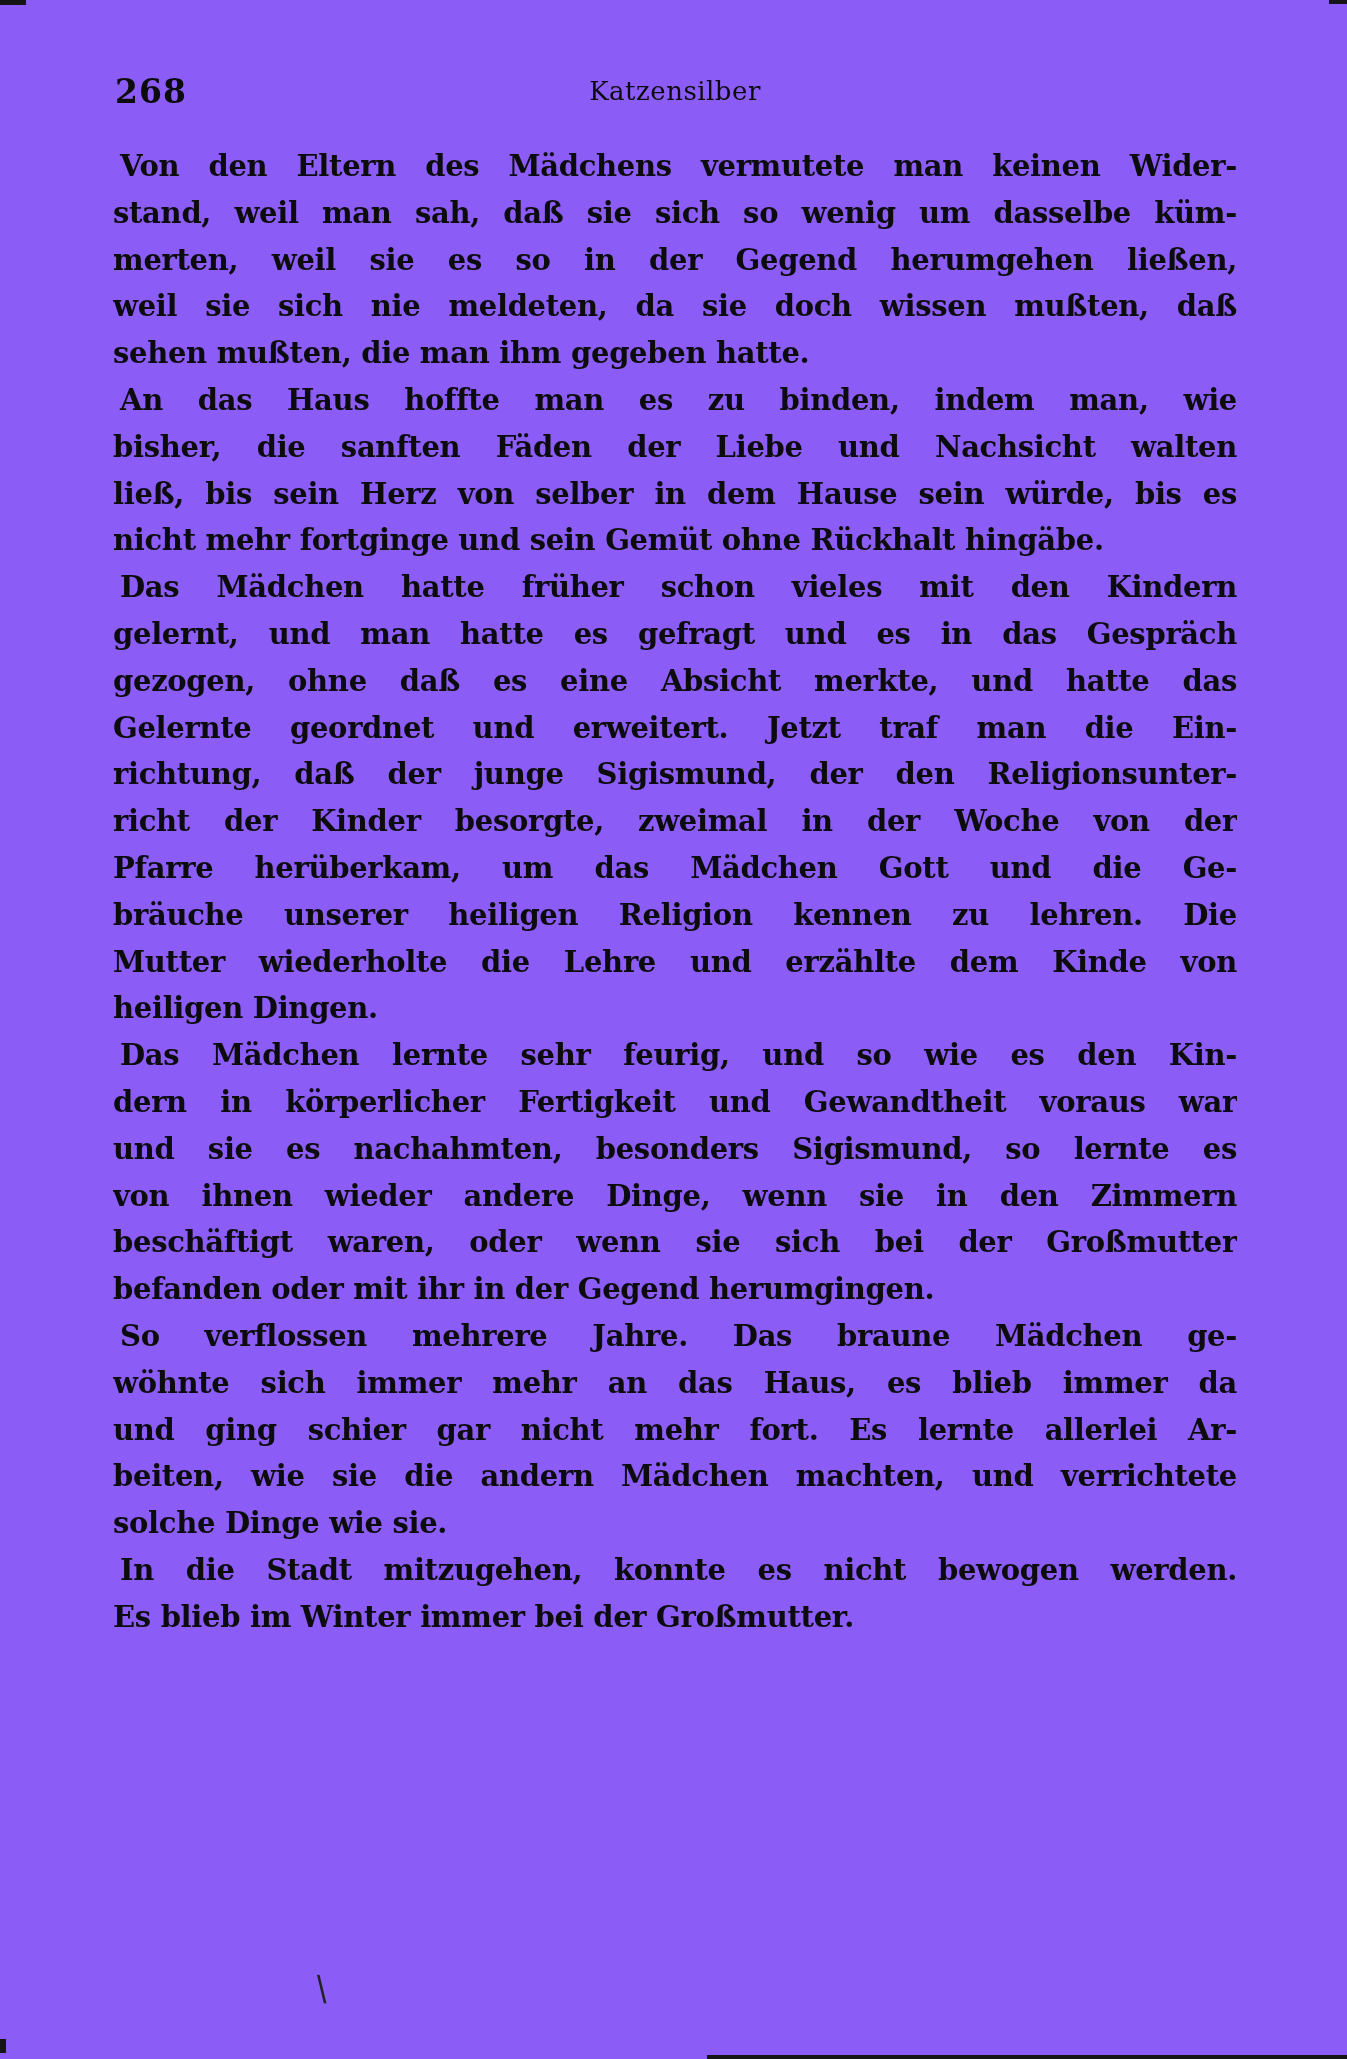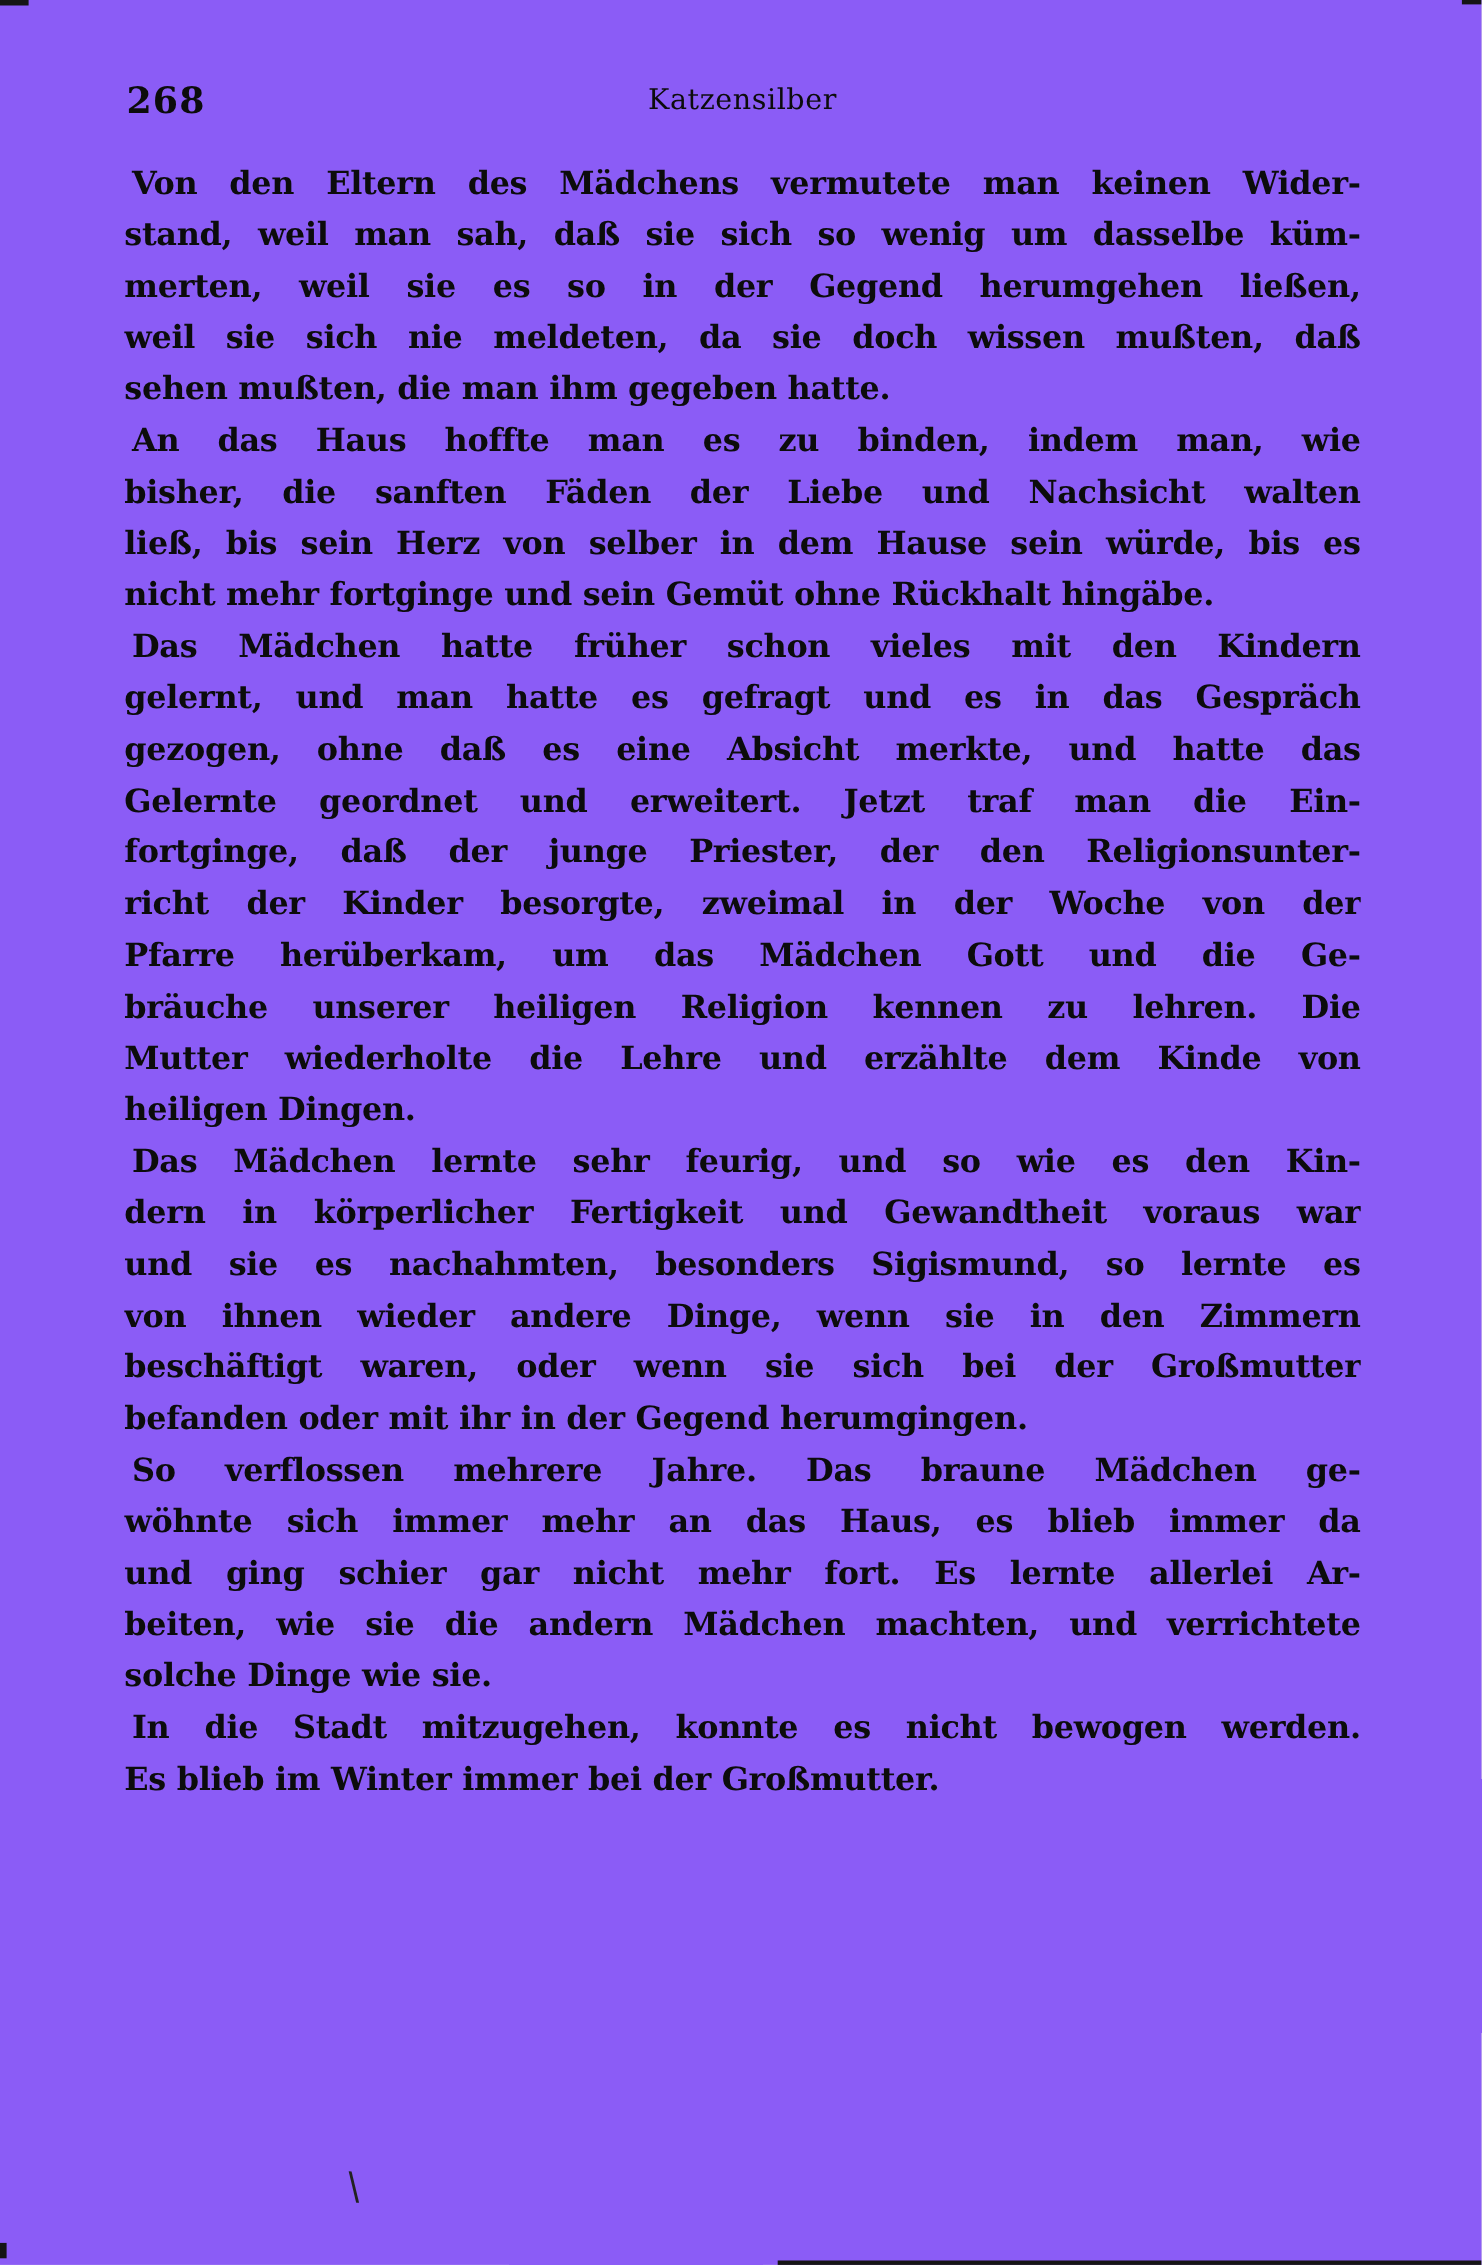--- a/index.html
+++ b/index.html
@@ -113,21 +113,21 @@
         <div class="line first">An das Haus hoffte man es zu binden, indem man, wie</div>
         <div class="line">bisher, die sanften Fäden der Liebe und Nachsicht walten</div>
         <div class="line">ließ, bis sein Herz von selber in dem Hause sein würde, bis es</div>
         <div class="line last">nicht mehr fortginge und sein Gemüt ohne Rückhalt hingäbe.</div>
       </div>
       <div class="paragraph">
         <div class="line first">Das Mädchen hatte früher schon vieles mit den Kindern</div>
         <div class="line">gelernt, und man hatte es gefragt und es in das Gespräch</div>
         <div class="line">gezogen, ohne daß es eine Absicht merkte, und hatte das</div>
         <div class="line">Gelernte geordnet und erweitert. Jetzt traf man die Ein-</div>
-        <div class="line">fortginge, daß der junge Priester, der den Religionsunter-</div>
+        <div class="line">richtung, daß der junge Sigismund, der den Religionsunter-</div>
         <div class="line">richt der Kinder besorgte, zweimal in der Woche von der</div>
         <div class="line">Pfarre herüberkam, um das Mädchen Gott und die Ge-</div>
         <div class="line">bräuche unserer heiligen Religion kennen zu lehren. Die</div>
         <div class="line">Mutter wiederholte die Lehre und erzählte dem Kinde von</div>
         <div class="line last">heiligen Dingen.</div>
       </div>
       <div class="paragraph">
         <div class="line first">Das Mädchen lernte sehr feurig, und so wie es den Kin-</div>
         <div class="line">dern in körperlicher Fertigkeit und Gewandtheit voraus war</div>
         <div class="line">und sie es nachahmten, besonders Sigismund, so lernte es</div>

